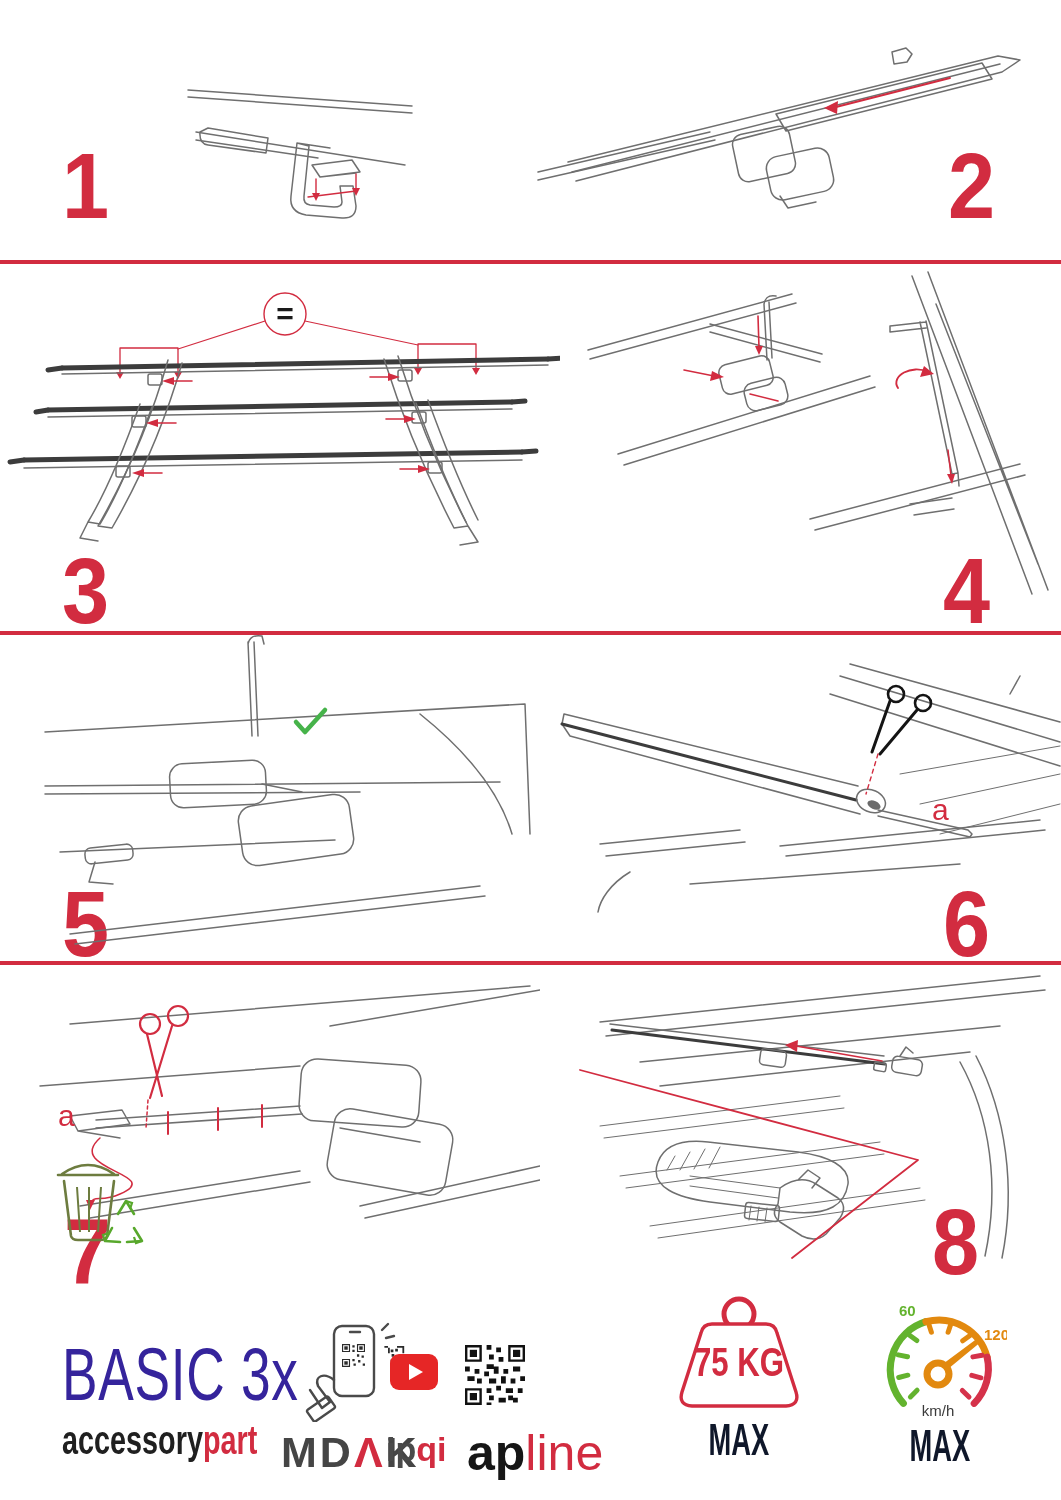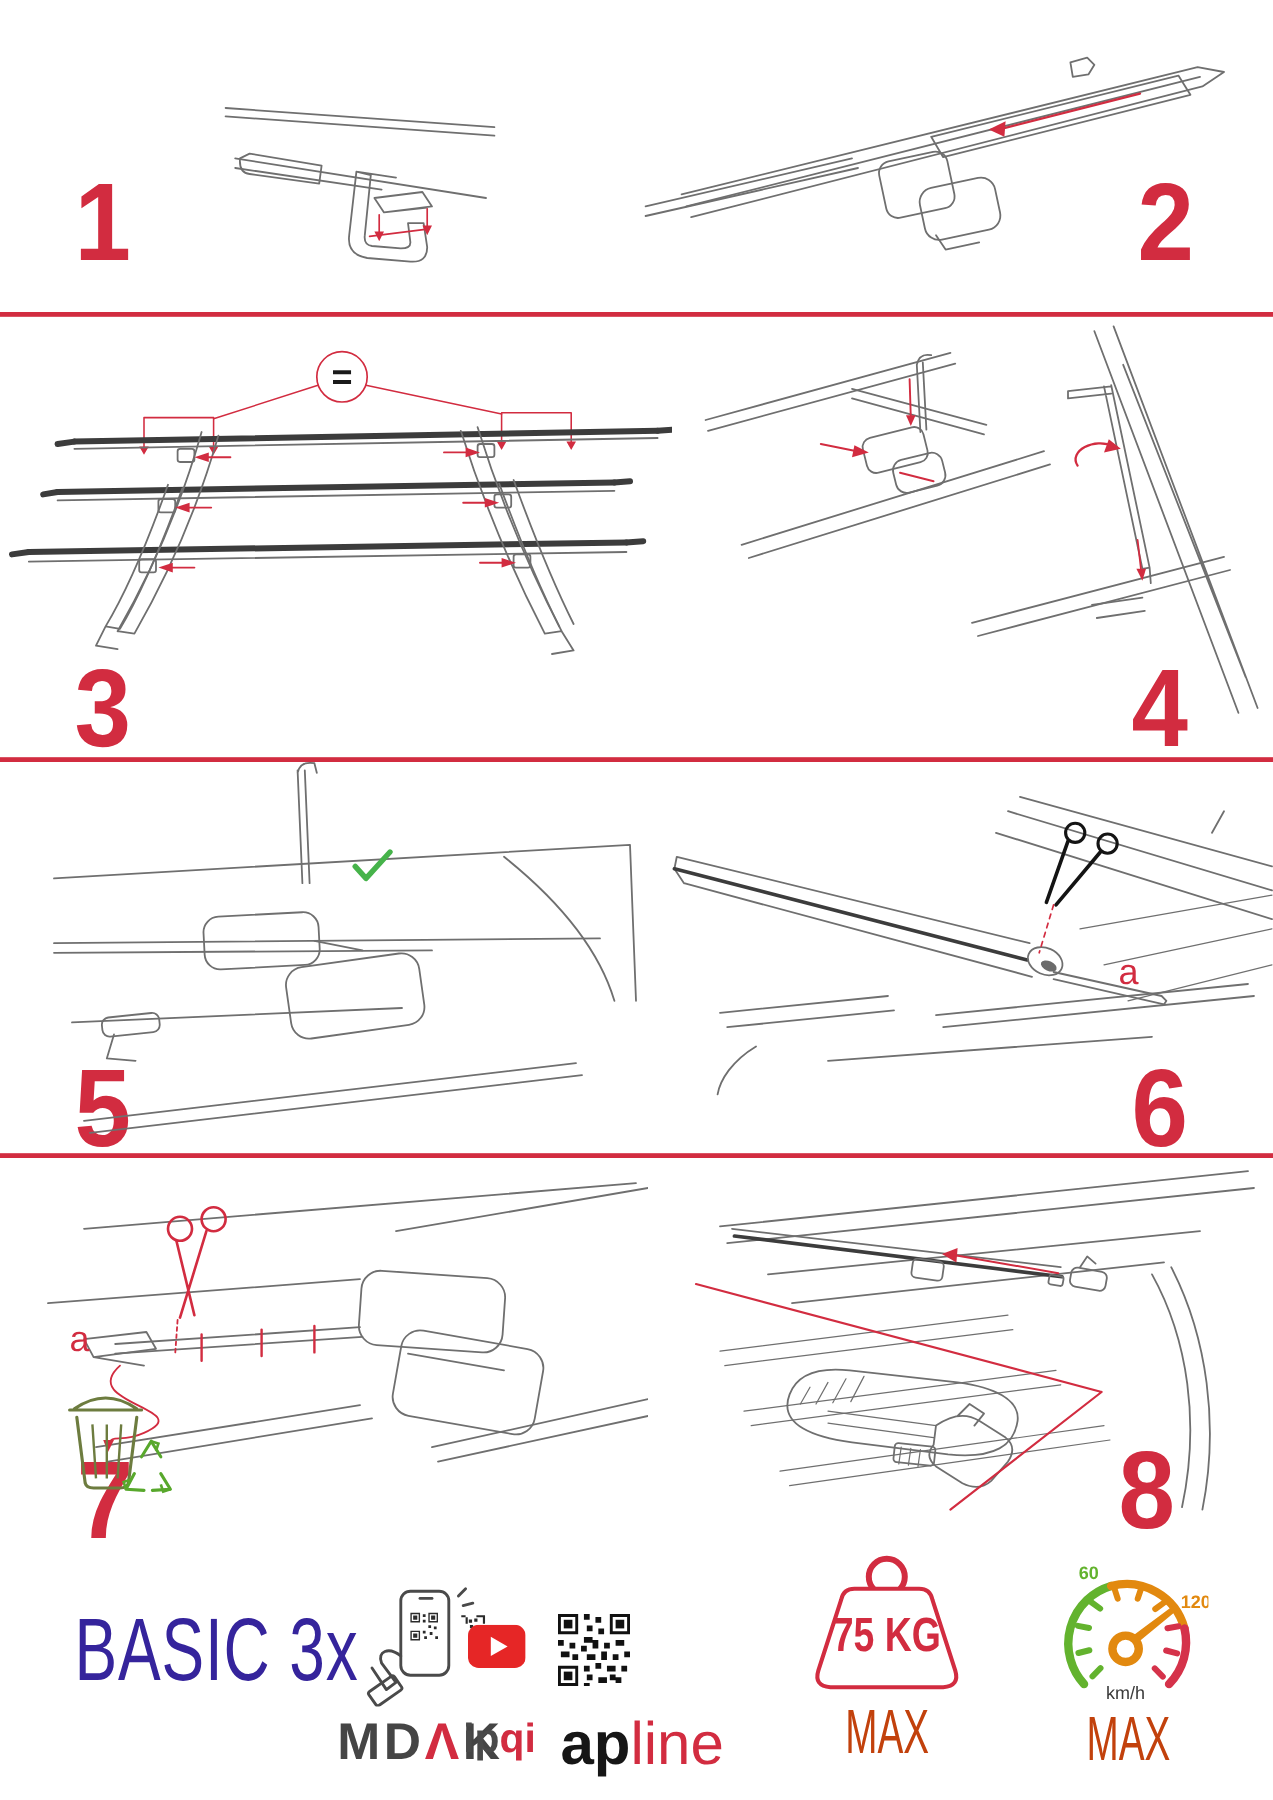--- a/index.html
+++ b/index.html
@@ -23,21 +23,21 @@
   .brand-title{position:absolute;left:62px;top:1338px;font-size:74px;font-weight:400;
                color:var(--blue);line-height:1;letter-spacing:1px;}
   .brand-sub{position:absolute;left:62px;top:1420px;font-size:40px;font-weight:700;color:#202020;line-height:1;}
   .brand-sub .red{color:var(--red);}
   .logo-mdak{position:absolute;left:281px;top:1428px;font-size:43px;font-weight:700;color:#454545;letter-spacing:3px;}
   .logo-mdak .red{color:var(--red);}
   .logo-ipqi{position:absolute;left:386px;top:1430px;font-size:34px;font-weight:700;color:#4a4a4a;}
   .logo-ipqi .red{color:var(--red);}
   .logo-apline{position:absolute;left:467px;top:1424px;font-size:50px;color:#161616;font-weight:700;}
   .logo-apline .red{color:var(--red);font-weight:400;}
-  .max-label{position:absolute;font-size:52px;font-weight:400;color:#c2410c;line-height:1;}
+  .max-label{position:absolute;font-size:44px;font-weight:700;color:#0f172a;line-height:1;}
   .max-label .cond{transform:scaleX(.62);}
   .a-label{fill:var(--red);font-size:30px;font-family:"Liberation Sans",sans-serif;}
 </style>
 </head>
 <body>
 
 <div id="page">
 
   <div class="step-num" style="left:62px;top:140px;">1</div>
   <svg class="abs" style="left:0;top:0;" width="530" height="260" viewBox="0 0 530 260">
@@ -243,20 +243,21 @@
       <rect class="ln" x="205" y="238" width="34" height="16" rx="3" transform="rotate(6 222 246)"></rect>
       <path class="ln" style="stroke-width:1" d="M211,240 l-2,14 M219,241 l-2,14 M227,242 l-2,14"></path>
       <path class="ln" d="M240,222 q20,-14 36,-4 l22,14 q10,8 2,20 l-14,16 q-10,9 -24,2 l-22,-14 q-10,-8 -2,-18 z M258,214 l10,-10 12,8 -8,10"></path>
     </g>
     <g>
       <path class="rd" style="stroke-width:1.8" d="M40,104 L378,194 M252,292 L378,194"></path>
     </g>
   </svg>
 
   <div class="brand-title"><span class="cond">BASIC 3x</span></div>
+  <div class="brand-sub"><span class="cond"><span>accessory</span><span class="red">part</span></span></div>
 
   <svg class="abs" style="left:300px;top:1318px;" width="112" height="104" viewBox="0 0 112 104">
     <g fill="none" stroke="#4a4a4a" stroke-width="2.4" stroke-linecap="round" stroke-linejoin="round">
       <rect x="34" y="8" width="40" height="70" rx="8"></rect>
       <path d="M50,14 h10"></path>
       <path d="M34,62 C24,54 14,58 18,68 L30,84 L22,90 L10,72"></path>
       <rect x="8" y="84" width="26" height="14" rx="2" transform="rotate(-35 21 91)"></rect>
       <path d="M82,12 l6,-6 M86,20 l8,-2"></path>
     </g>
     <g fill="#2b2b2b" transform="translate(42,26) scale(1.15)">

